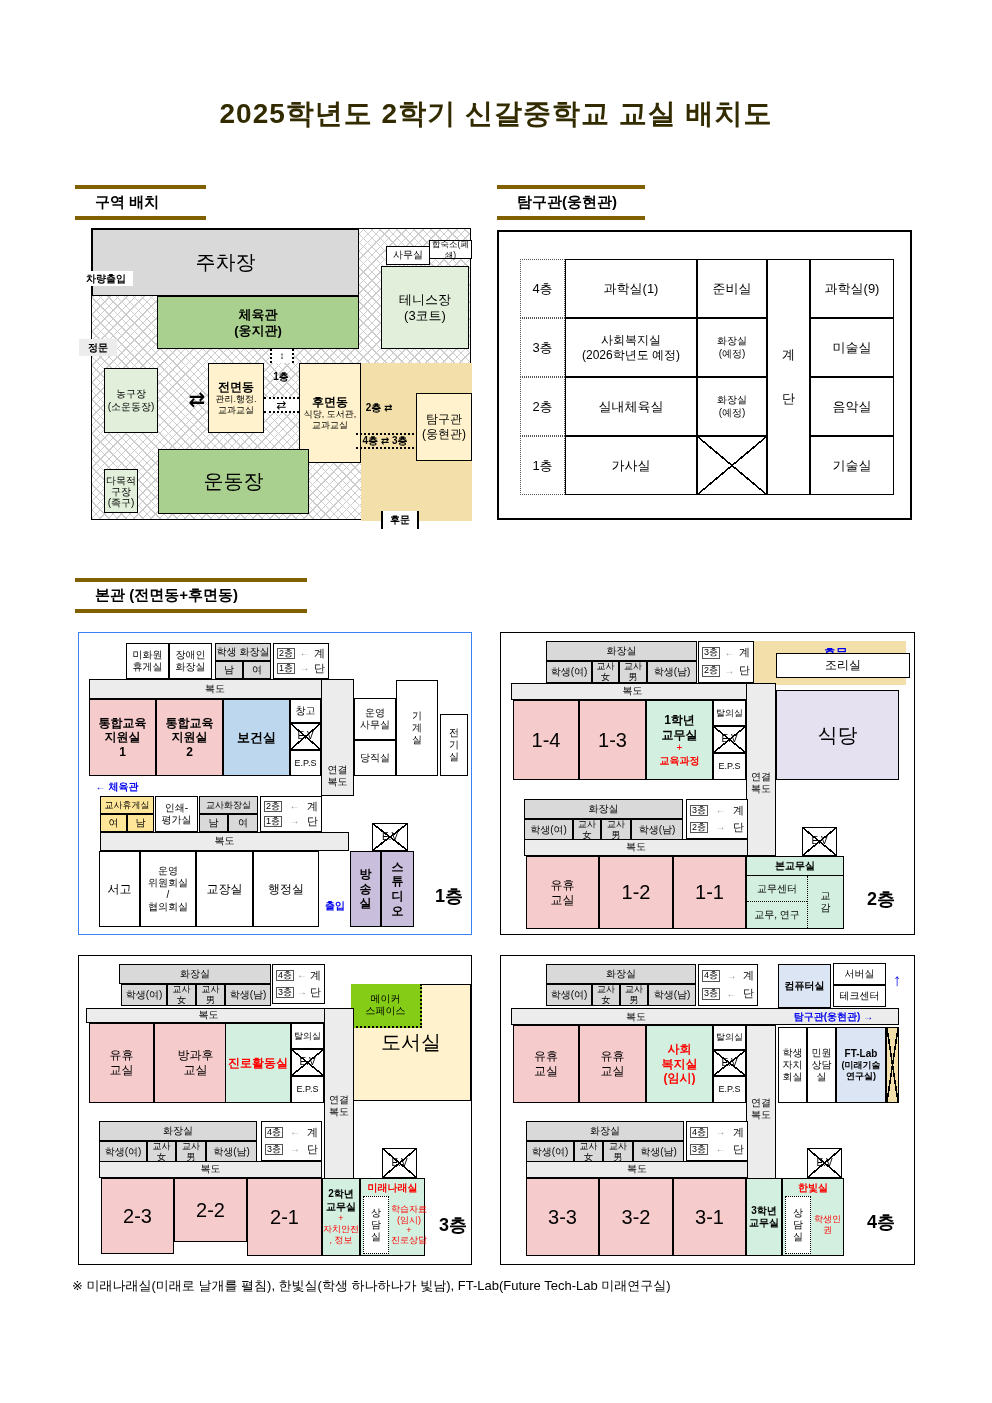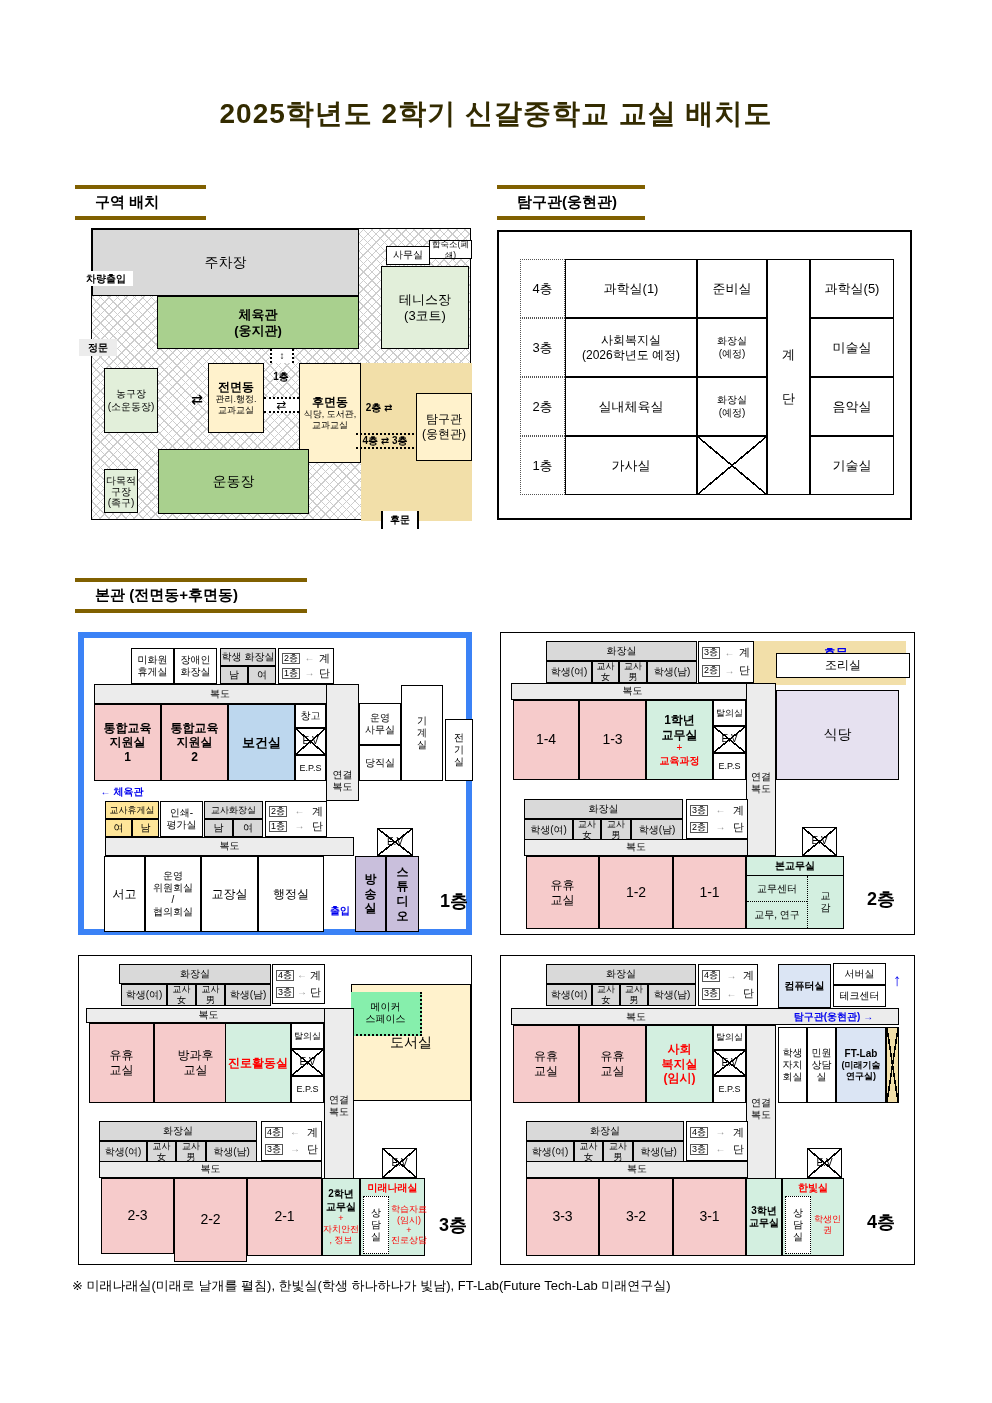--- a/index.html
+++ b/index.html
@@ -8,21 +8,21 @@
   .abs{position:absolute;box-sizing:border-box}
   .room{position:absolute;box-sizing:border-box;border:1px solid #000;background:#fff;
         display:flex;flex-direction:column;align-items:center;justify-content:center;
         text-align:center;white-space:pre-line;font-size:12px;line-height:1.22}
   .lbl{position:absolute;box-sizing:border-box;white-space:pre-line;font-size:12px;line-height:1.2;
        display:flex;align-items:center;justify-content:center;text-align:center}
   .corr{background:#ececec}
   .pink{background:#f6cbcb}.green{background:#d3efe0}.blue{background:#bdd7ee}.lblue{background:#dbe5f4}
   .purple{background:#c9bfdc}.lav{background:#e6e1f0}.yel{background:#ffe699}.lyel{background:#fff2cc}
   .gray{background:#d9d9d9}.tan{background:#f2dfa9}
-  .f9{font-size:9px}.f10{font-size:10px}.f11{font-size:10px}.f13{font-size:13px}.f14{font-size:14px}
+  .f9{font-size:9px}.f10{font-size:10px}.f11{font-size:10px}.f13{font-size:13px}.f14{font-size:20px}
   .b{font-weight:bold}.red{color:#fe0000}.blu{color:#0000ee;font-weight:bold}
   .badge{font-size:18px;font-weight:bold}
   .xbox{background-image:
      linear-gradient(to top right,transparent calc(50% - 0.8px),#000 calc(50% - 0.8px),#000 calc(50% + 0.8px),transparent calc(50% + 0.8px)),
      linear-gradient(to bottom right,transparent calc(50% - 0.8px),#000 calc(50% - 0.8px),#000 calc(50% + 0.8px),transparent calc(50% + 0.8px))}
   .hatch{background-color:#fff;background-image:
      repeating-linear-gradient(45deg,#cdcdcd 0,#cdcdcd 1px,transparent 1px,transparent 6px),
      repeating-linear-gradient(135deg,#cdcdcd 0,#cdcdcd 1px,transparent 1px,transparent 6px)}
   .sec{position:absolute}
   .sec .bar{height:4px;background:#806000}
@@ -112,27 +112,27 @@
     <div class="room f13" style="left:198px;top:27px;width:70px;height:59px">준비실</div>
     <div class="room f11" style="left:198px;top:86px;width:70px;height:59px">화장실
 (예정)</div>
     <div class="room f11" style="left:198px;top:145px;width:70px;height:59px">화장실
 (예정)</div>
     <div class="room xbox" style="left:198px;top:204px;width:70px;height:59px"></div>
 
     <div class="room f13" style="left:268px;top:27px;width:43px;height:236px;line-height:3.4">계
 단</div>
 
-    <div class="room f13" style="left:311px;top:27px;width:84px;height:59px">과학실(5)</div>
+    <div class="room f13" style="left:311px;top:27px;width:84px;height:59px">과학실(9)</div>
     <div class="room f13" style="left:311px;top:86px;width:84px;height:59px">미술실</div>
     <div class="room f13" style="left:311px;top:145px;width:84px;height:59px">음악실</div>
     <div class="room f13" style="left:311px;top:204px;width:84px;height:59px">기술실</div>
   </div>
 
-  <div class="abs" style="left:78px;top:632px;width:394px;height:303px;border:6px solid #3b82f6">
+  <div class="abs" style="left:78px;top:632px;width:394px;height:303px;border:1px solid #3b82f6">
     <div class="room f10" style="left:47px;top:10px;width:43px;height:36px">미화원
 휴게실</div>
     <div class="room f10" style="left:90px;top:10px;width:43px;height:36px">장애인
 화장실</div>
     <div class="room gray f10" style="left:136px;top:10px;width:56px;height:18px">학생 화장실</div>
     <div class="room gray f10" style="left:136px;top:28px;width:28px;height:18px">남</div>
     <div class="room gray f10" style="left:164px;top:28px;width:28px;height:18px">여</div>
     <div class="room stairs" style="left:194px;top:10px;width:56px;height:36px">
       <div class="srow">
         <span class="fb">2층</span>
@@ -297,21 +297,21 @@
         <span class="sar">←</span>
         <span class="sl">계</span>
       </div>
       <div class="srow">
         <span class="fb">3층</span>
         <span class="sar">→</span>
         <span class="sl">단</span>
       </div>
     </div>
     <div class="room lyel f14" style="left:272px;top:28px;width:120px;height:117px">도서실</div>
-    <div class="lbl f11" style="left:272px;top:36px;width:71px;height:44px;border-right:2px dotted #000;border-bottom:2px dotted #000;background:#86efac">메이커
+    <div class="lbl f11" style="left:272px;top:28px;width:71px;height:44px;border-right:2px dotted #000;border-bottom:2px dotted #000;background:#84cc16">메이커
 스페이스</div>
     <div class="room corr f11" style="left:7px;top:52px;width:245px;height:15px">복도</div>
     <div class="room corr" style="left:245px;top:52px;width:30px;height:171px"></div>
     <div class="lbl f10" style="left:245px;top:135px;width:30px;height:30px">연결
 복도</div>
     <div class="room pink f12" style="left:10px;top:67px;width:65px;height:80px">유휴
 교실</div>
     <div class="room pink f12" style="left:75px;top:67px;width:83px;height:80px">방과후
 교실</div>
     <div class="room green red b f12" style="left:146px;top:67px;width:66px;height:80px">진로활동실</div>
@@ -332,21 +332,21 @@
         <span class="sl">계</span>
       </div>
       <div class="srow">
         <span class="fb">3층</span>
         <span class="sar">→</span>
         <span class="sl">단</span>
       </div>
     </div>
     <div class="room corr f11" style="left:20px;top:205px;width:223px;height:17px">복도</div>
     <div class="room pink f14" style="left:22px;top:222px;width:73px;height:76px">2-3</div>
-    <div class="room pink f14" style="left:95px;top:222px;width:73px;height:84px">2-2</div>
+    <div class="room pink f14" style="left:95px;top:222px;width:73px;height:64px">2-2</div>
     <div class="room pink f14" style="left:168px;top:222px;width:75px;height:78px">2-1</div>
     <div class="room green" style="left:243px;top:222px;width:38px;height:78px">
       <span class="b f11">2학년
 교무실</span>
       <span class="red f9">+
 자치안전
 , 정보</span>
     </div>
     <div class="abs green" style="left:281px;top:222px;width:65px;height:78px;border:1px solid #000">
       <div class="lbl red b f10" style="left:0;top:0;width:63px;height:17px">미래나래실</div>

